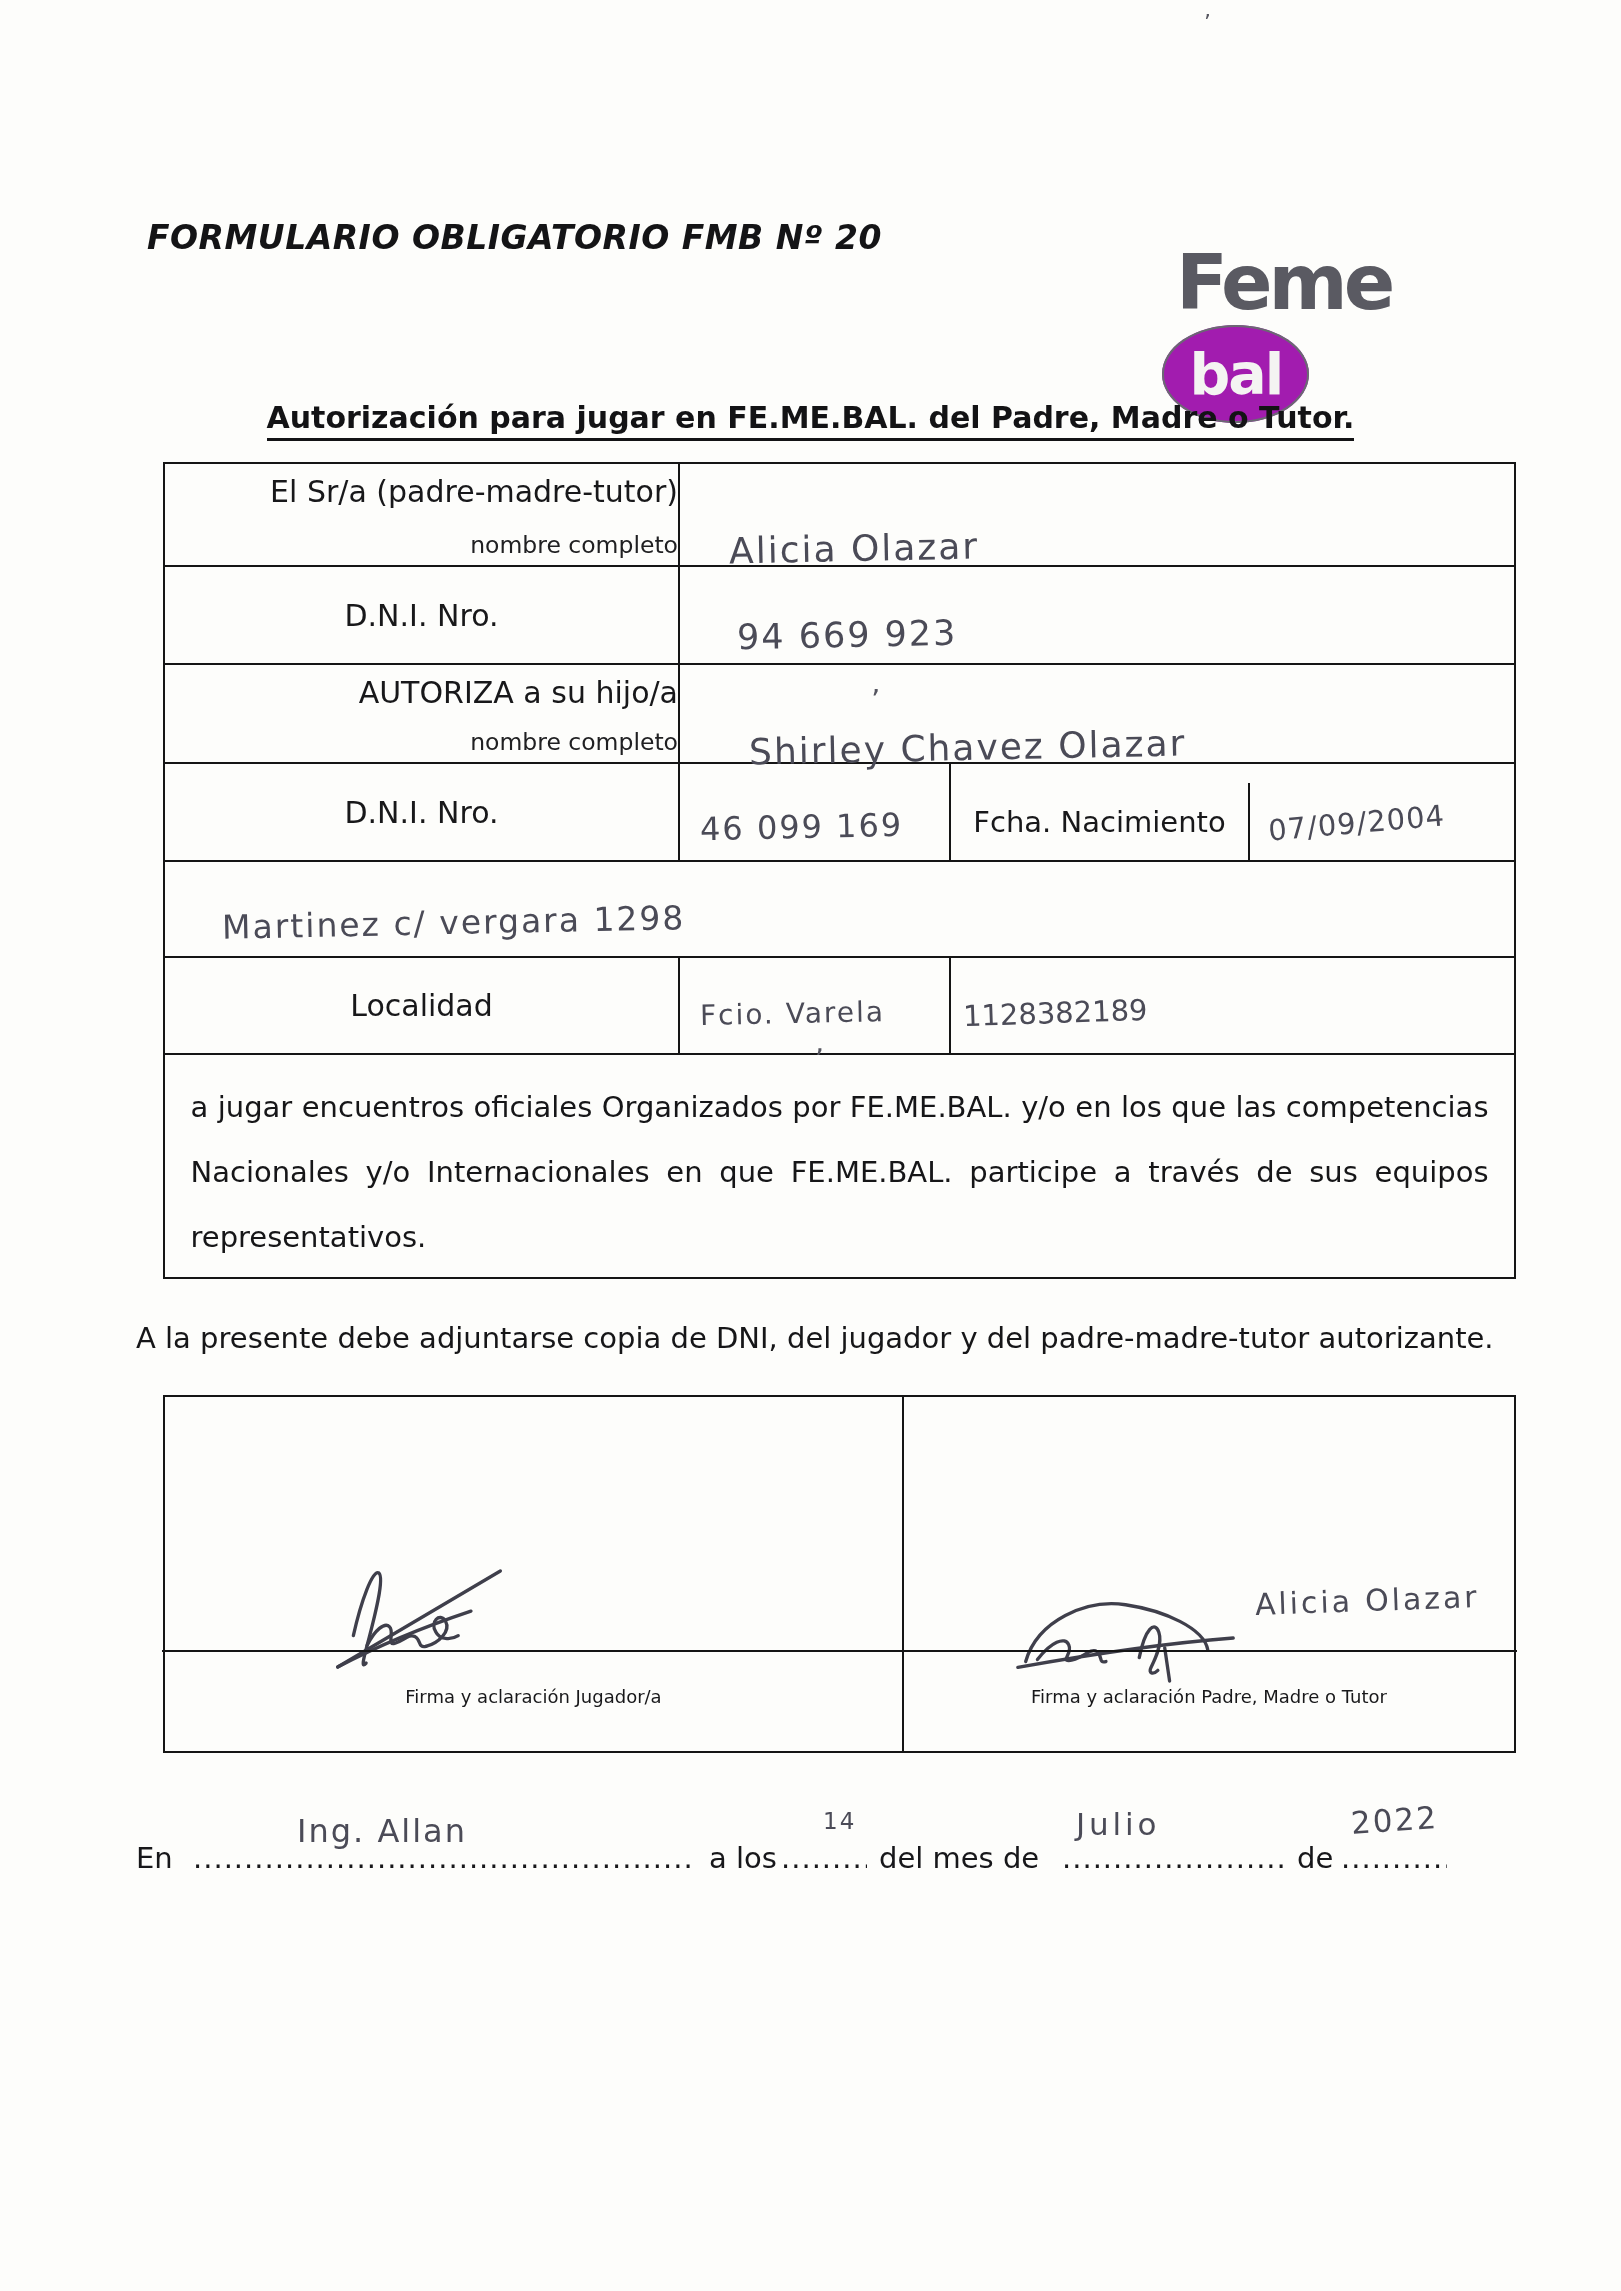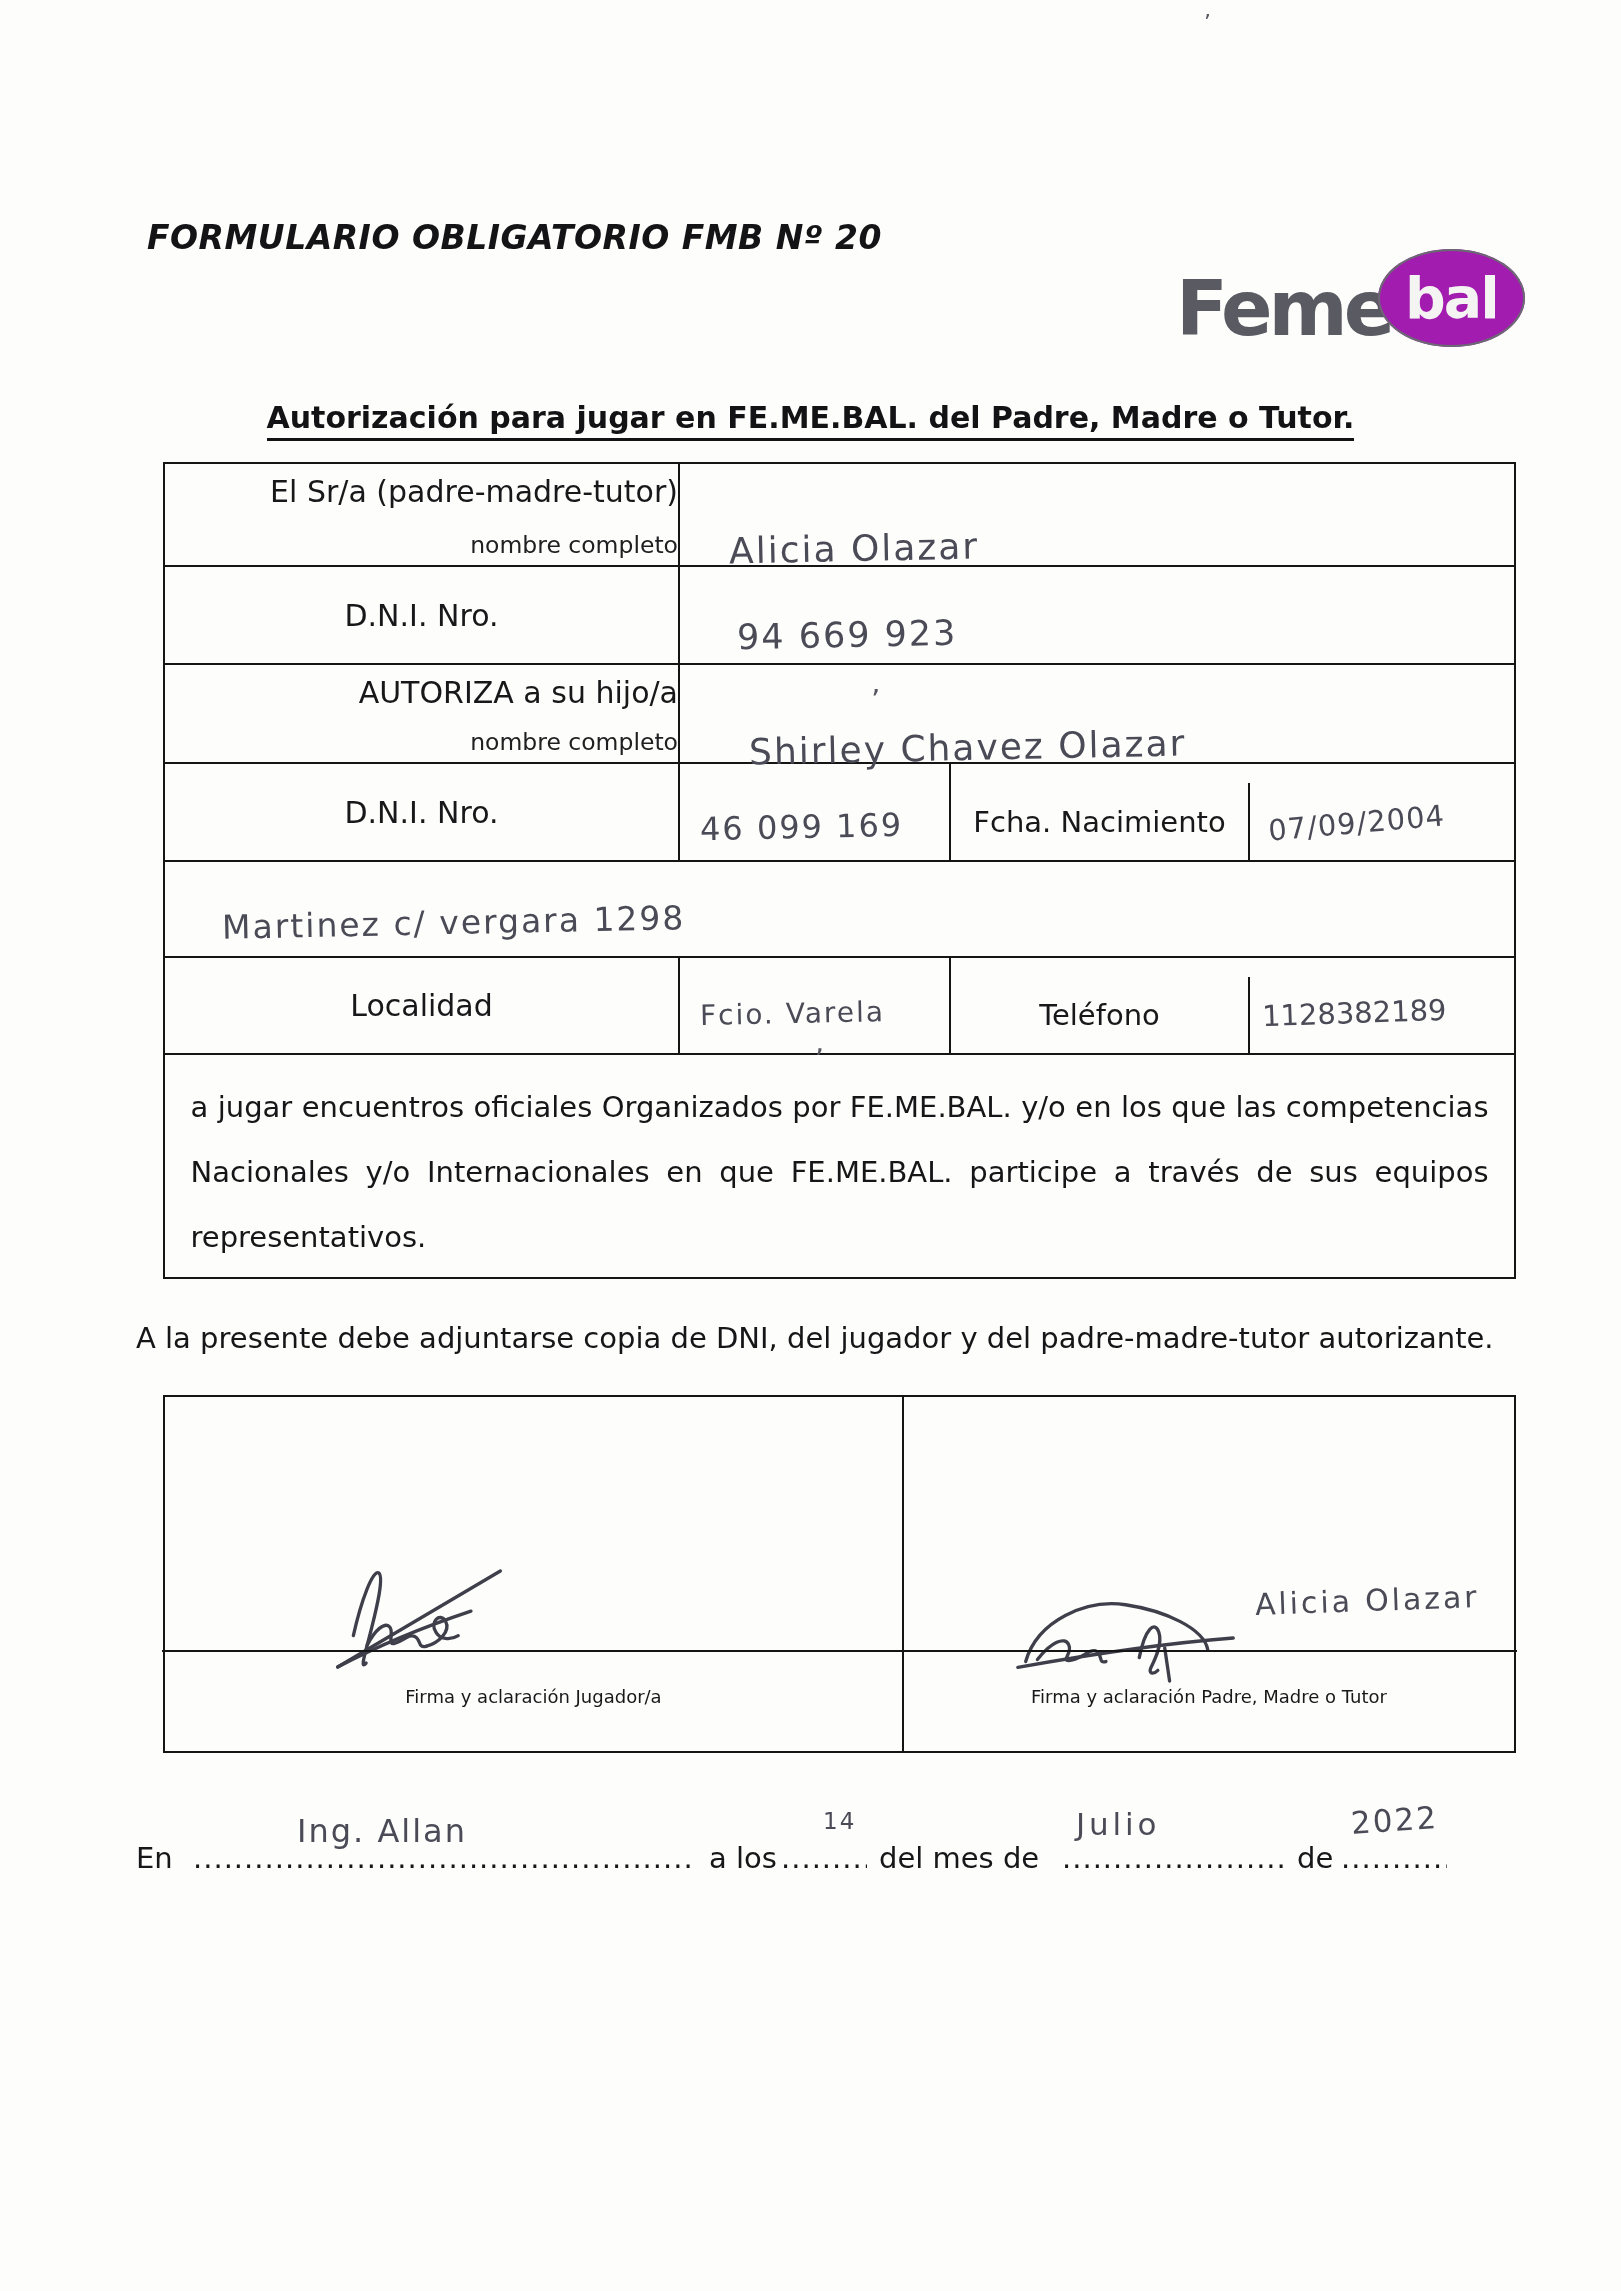--- a/index.html
+++ b/index.html
@@ -7,21 +7,21 @@
     position:relative;width:1621px;height:2292px;margin:0 auto;
     background:#fdfdfb;overflow:hidden;
     font-family:"DejaVu Sans",sans-serif;color:#1a1a1c;
   }
   
   .doc-title{
     position:absolute;left:147px;top:218px;
     font-size:33px;font-weight:bold;font-style:italic;
     letter-spacing:0.5px;color:#141416;white-space:nowrap;
   }
-  .logo{position:absolute;left:1176px;top:245px;display:flex;align-items:flex-end;}
+  .logo{position:absolute;left:1176px;top:245px;display:flex;align-items:flex-start;flex-direction:column;}
   .logo-feme{
     font-size:76px;font-weight:bold;color:#5a5a62;
     letter-spacing:-3.9px;line-height:1;
   }
   .logo-ellipse{
     width:147px;height:98px;margin-left:-13.7px;margin-top:3.9px;
     background:#a21caf;border-radius:50%;
     display:flex;align-items:center;justify-content:center;
     box-shadow:0 0 0 2px #6a6a72 inset;
   }
@@ -163,23 +163,20 @@
       </div>
     </div>
 
     <div class="t-row" style="height:97px;">
       <div class="cell cell-label">
         <span>Localidad</span>
       </div>
       <div class="cell cell-v1">
         <span class="hw" style="left:19.6px;bottom:23.5px;font-size:28px;">Fcio. Varela</span>
         <span class="stray" style="left:135px;bottom:-5.9px;font-size:29px;">,</span>
-      </div>
-      <div class="cell cell-l2">
-        <span>Teléfono</span>
       </div>
       <div class="cell cell-v2">
         <span class="hw" style="left:11.8px;bottom:23.5px;font-size:29px;transform:rotate(-2deg);letter-spacing:0px;">1128382189</span>
       </div>
     </div>
 
     <div class="t-para">a jugar encuentros oficiales Organizados por FE.ME.BAL. y/o en los que las competencias Nacionales y/o Internacionales en que FE.ME.BAL. participe a través de sus equipos representativos.</div>
   </div>
 
   <div class="note">A la presente debe adjuntarse copia de DNI, del jugador y del padre-madre-tutor autorizante.</div>

